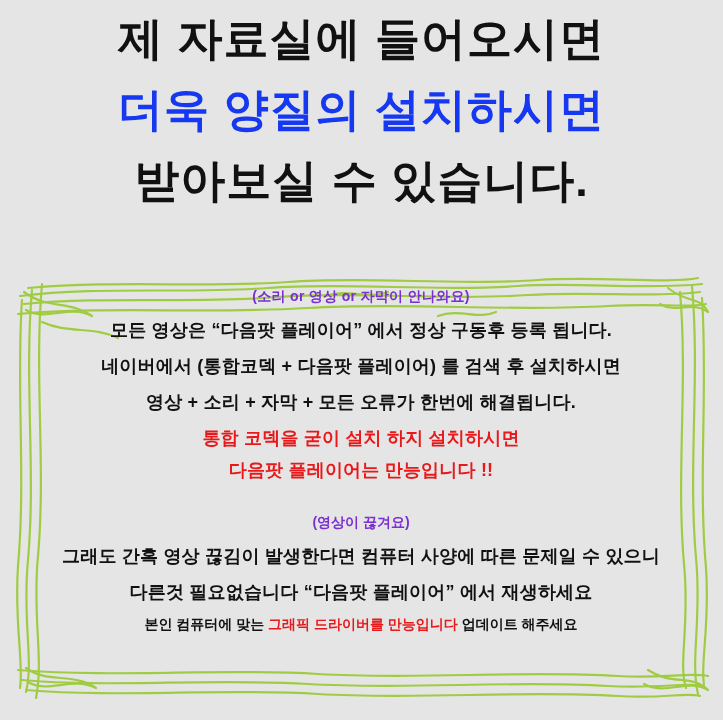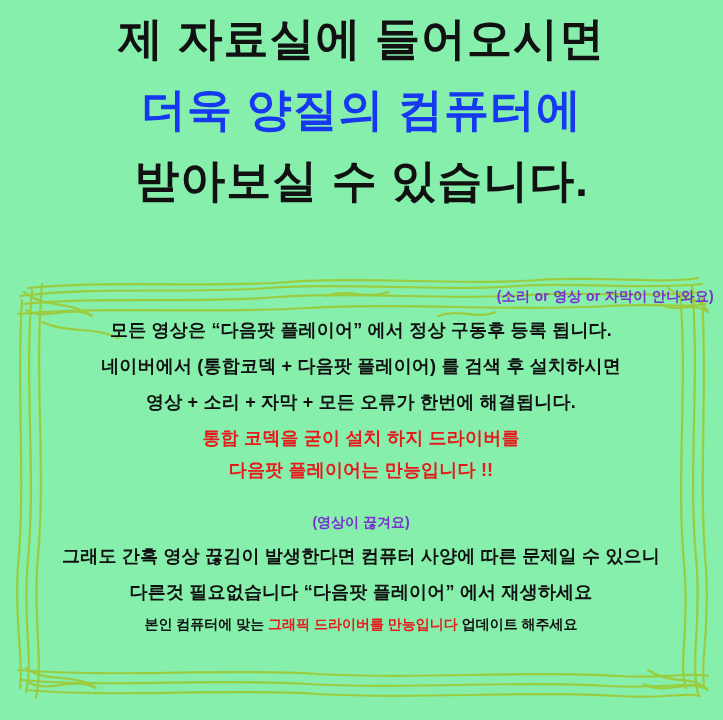--- a/index.html
+++ b/index.html
@@ -10,21 +10,21 @@
     width: 723px;
     height: 720px;
     background: #ffffff;
     font-family: "Liberation Sans", sans-serif;
     overflow: hidden;
   }
   .page {
     position: relative;
     width: 723px;
     height: 720px;
-    background: #86efac;
+    background: #e5e5e5;
   }
 
   
   .headline {
     position: absolute;
     top: 16px;
     left: 0;
     width: 723px;
     text-align: center;
   }
@@ -70,21 +70,20 @@
     font-weight: bold;
     color: #111111;
     letter-spacing: 0.5px;
   }
   .c-sub {
     margin-top: 18px;
     font-size: 14px;
     font-weight: bold;
     color: #7a2fd0;
     letter-spacing: 0.3px;
-    text-align: right;
   }
   .c-line {
     margin-top: 12px;
     font-size: 18px;
     font-weight: bold;
     color: #111111;
     letter-spacing: 0.2px;
   }
   .c-line.red {
     color: #e8191b;
@@ -110,21 +109,21 @@
   .mix .red { color: #e8191b; }
   .mix .black { color: #111111; }
 </style>
 </head>
 <body>
 
 <div class="page">
 
   <div class="headline">
     <div class="headline-line l1">제 자료실에 들어오시면</div>
-    <div class="headline-line l2">더욱 양질의 컴퓨터에</div>
+    <div class="headline-line l2">더욱 양질의 설치하시면</div>
     <div class="headline-line l3">받아보실 수 있습니다.</div>
   </div>
 
   <div class="frame">
     <svg viewBox="0 0 706 440" xmlns="http://www.w3.org/2000/svg" aria-hidden="true">
       <g fill="none" stroke="#9ccb3b" stroke-width="2.2" stroke-linecap="round" stroke-linejoin="round" opacity="0.95">
 
         <path d="M12,26 C90,16 180,24 260,18 C340,12 430,22 510,16 C570,12 640,20 694,14"></path>
         <path d="M16,34 C100,26 190,34 270,27 C350,21 440,31 520,25 C580,21 650,28 692,22"></path>
         <path d="M20,18 C110,10 200,18 280,12 C360,6 450,16 530,10 C590,6 660,14 690,8"></path>
@@ -153,21 +152,21 @@
       </g>
     </svg>
   </div>
 
   <div class="content">
 
     <div class="c-sub">(소리 or 영상 or 자막이 안나와요)</div>
     <div class="c-line">모든 영상은 “다음팟 플레이어” 에서 정상 구동후 등록 됩니다.</div>
     <div class="c-line">네이버에서 (통합코덱 + 다음팟 플레이어) 를 검색 후 설치하시면</div>
     <div class="c-line">영상 + 소리 + 자막 + 모든 오류가 한번에 해결됩니다.</div>
-    <div class="c-line red">통합 코덱을 굳이 설치 하지 드라이버를</div>
+    <div class="c-line red">통합 코덱을 굳이 설치 하지 설치하시면</div>
     <div class="c-line red tight">다음팟 플레이어는 만능입니다 !!</div>
 
     <div class="gap"></div>
 
     <div class="c-sub2">(영상이 끊겨요)</div>
     <div class="c-line">그래도 간혹 영상 끊김이 발생한다면 컴퓨터 사양에 따른 문제일 수 있으니</div>
     <div class="c-line">다른것 필요없습니다  “다음팟 플레이어” 에서 재생하세요</div>
     <div class="mix"><span class="black">본인 컴퓨터에 맞는 </span><span class="red">그래픽 드라이버를 만능입니다</span><span class="black"> 업데이트 해주세요</span></div>
   </div>
 

